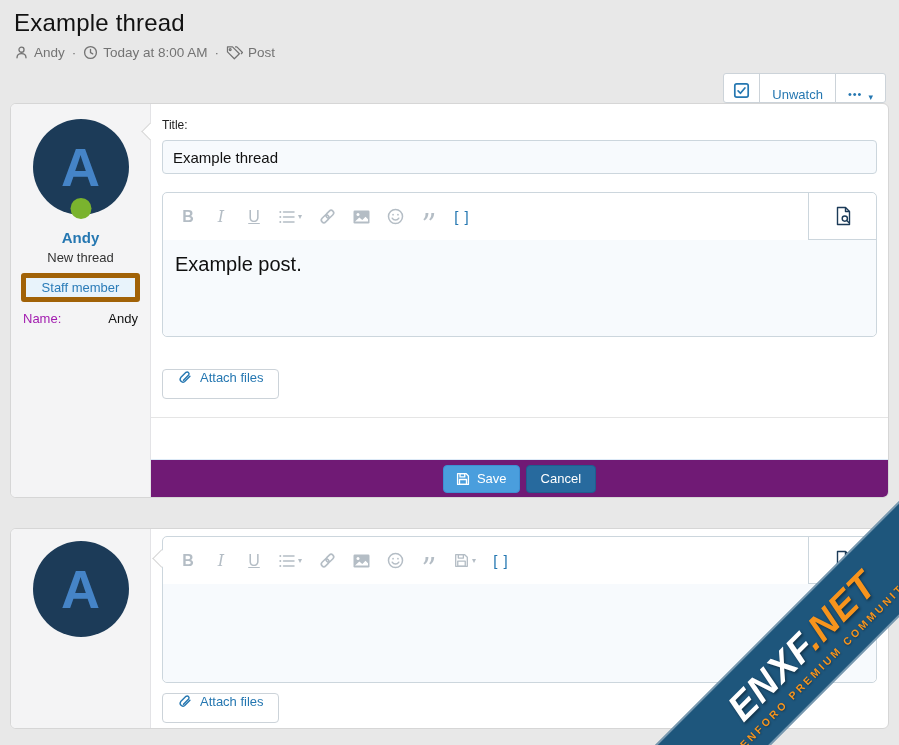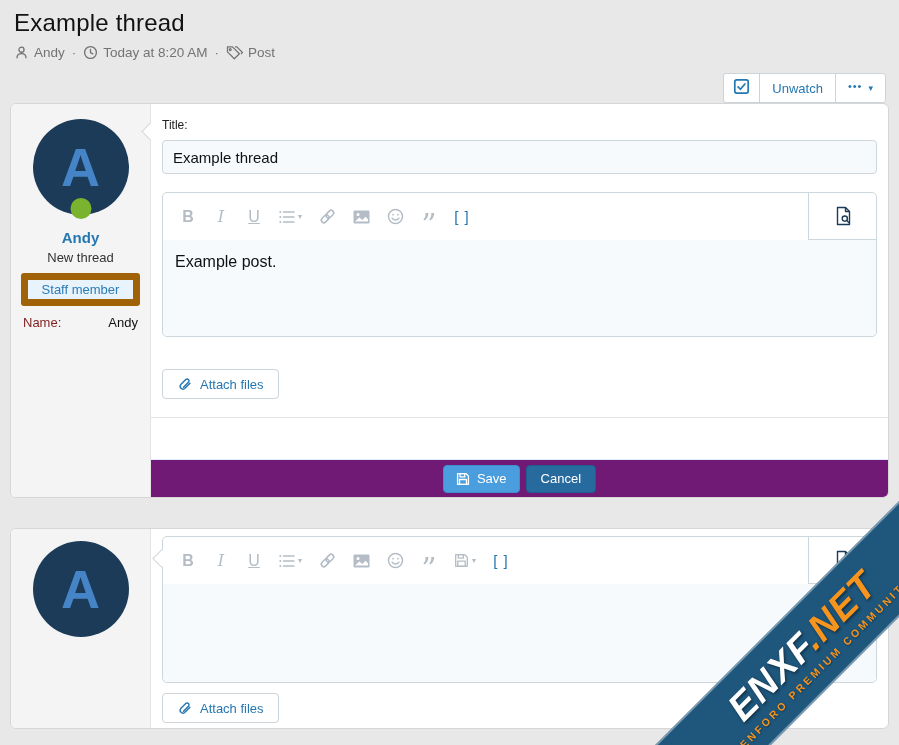--- a/index.html
+++ b/index.html
@@ -17,21 +17,21 @@
   .thread-title { margin:0; font-size: 24px; font-weight: 500; color:#121212; letter-spacing:.2px; }
   .thread-meta { margin-top: 8px; display:flex; align-items:center; gap:5px; font-size: 13.5px; color:#737373; }
   .thread-meta svg { display:block; }
   .meta-sep { margin: 0 2px; }
 
   
   .actions { position:absolute; top:73px; right:13px; display:flex; z-index:5; }
   .act-btn {
     background:#fff; border:1px solid #ccd3d9; color:#2577b1;
     height:30px; padding:0 12px; font-size:13px;
-    display:flex; align-items:center; gap:6px; margin-left:-1px; cursor:pointer;
+    display:flex; align-items:flex-end; gap:6px; margin-left:-1px; cursor:pointer;
     font-family: inherit;
   }
   .act-btn:first-child { border-radius:3px 0 0 3px; margin-left:0; padding:0 9px; }
   .act-btn:last-child { border-radius:0 3px 3px 0; }
   .dots { font-size:11px; letter-spacing:1px; position:relative; top:-2px; }
   .caret { font-size:9px; color:#2577b1; }
 
   
   .card {
     margin: 0 10px; background:#fff;
@@ -54,25 +54,25 @@
     margin:0 auto; position:relative; cursor:pointer;
   }
   .online-badge {
     position:absolute; left:50%; bottom:-4px; transform:translateX(-50%);
     width:21px; height:21px; border-radius:50%;
     background:#7ab32e; overflow:hidden;
   }
   .username { margin-top:14px; font-size:15px; font-weight:bold; color:#2577b1; cursor:pointer; }
   .user-title { margin-top:4px; font-size:13px; color:#333; }
   .user-banner {
-    margin:8px 10px 0; background:#e8f3fb; border:7px solid #a16207;
+    margin:8px 10px 0; background:#e8f3fb; border:5px solid #a16207;
     color:#2b7cb8; font-size:13px; padding:2px 0; border-radius:3px;
   }
   .user-extra { margin-top:9px; padding:0 12px; display:flex; justify-content:space-between; font-size:13px; }
-  .user-extra .lbl { color:#7f1d1d; }
+  .user-extra .lbl { color:#a21caf; }
   .user-extra .val { color:#111; }
 
   .content-cell { padding:14px 11px 0; display:flex; flex-direction:column; position:relative; }
   .card-reply .content-cell { padding:7px 11px 0; }
 
   .beak {
     position:absolute; width:13px; height:13px; background:#fff;
     border-left:1px solid #d6d6d6; border-bottom:1px solid #d6d6d6;
     transform:rotate(45deg); z-index:2;
   }
@@ -103,31 +103,31 @@
   .tb-bbcode { color:#2577b1; font-size:15px; letter-spacing:1px; white-space:pre; }
   .tb-caret { font-size:8px; margin-left:3px; color:#b4bdc5; }
   .preview-btn {
     position:absolute; top:0; right:0; width:68px; height:47px;
     border-left:1px solid #ccd6dd; border-bottom:1px solid #ccd6dd;
     border-radius:0 5px 0 0; display:flex; align-items:center; justify-content:center;
     color:#1c3b58; cursor:pointer; background:#fff;
   }
   .editor-body {
     background:#f7fafd; border-radius:0 0 5px 5px;
-    min-height:96px; padding:13px 12px; font-size:16px; color:#101010;
+    min-height:96px; padding:13px 12px; font-size:20px; color:#101010;
   }
   .card-reply .editor-body { min-height:98px; }
   .editor-body p { margin:0; }
   .editor-body p + p { margin-top:21px; }
 
   
   .attach-row { margin-top:32px; }
   .card-reply .attach-row { margin-top:10px; display:flex; justify-content:space-between; align-items:center; }
   .attach-btn {
-    display:inline-flex; align-items:center; gap:8px;
+    display:inline-flex; gap:8px;
     background:#fff; border:1px solid #ccd3d9; border-radius:4px;
     color:#2577b1; font-size:13px; padding:0 14px; height:30px; cursor:pointer;
     font-family:inherit;
   }
   .hr-divider { margin:18px -11px 0; border:none; border-top:1px solid #e5e5e5; }
   .form-footer {
     margin:auto -11px 0; height:38px;
     background:#701a75; border-top:1px solid #ddeaf7;
     border-radius:0 0 5px 0;
     display:flex; align-items:center; justify-content:center; gap:6px;
@@ -173,21 +173,21 @@
       </svg>
     </span>
     <span>Andy</span>
     <span class="meta-sep">·</span>
     <span>
       <svg width="15" height="15" viewBox="0 0 16 16" fill="none" stroke="#737373" stroke-width="1.4" stroke-linecap="round">
         <circle cx="8" cy="8" r="6.3"></circle>
           <path d="M8 4.6 V8 l2.4 1.4"></path>
       </svg>
     </span>
-    <span>Today at 8:20 AM</span>
+    <span>Today at 8:00 AM</span>
     <span class="meta-sep">·</span>
     <span>
       <svg width="17" height="15" viewBox="0 0 18 16" fill="none" stroke="#737373" stroke-width="1.3" stroke-linejoin="round">
         <path d="M1.5 2 h5.4 l7.3 7.3 -5.4 5.4 -7.3-7.3 z"></path>
           <circle cx="4.4" cy="4.9" r="1"></circle>
           <path d="M9.6 2 h1.9 l6 6 -1.6 1.6"></path>
       </svg>
     </span>
     <span>Post</span>
   </div>

